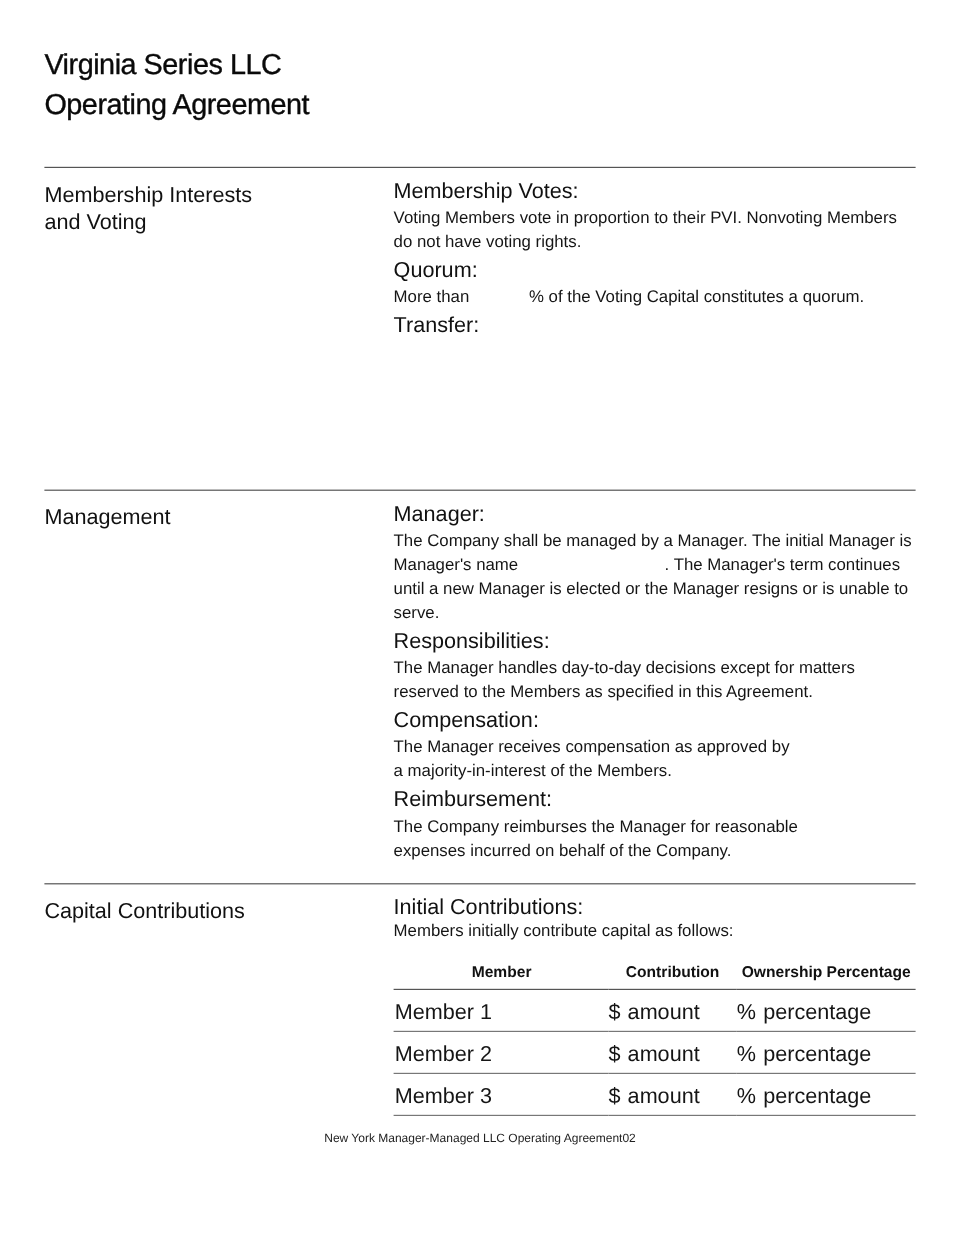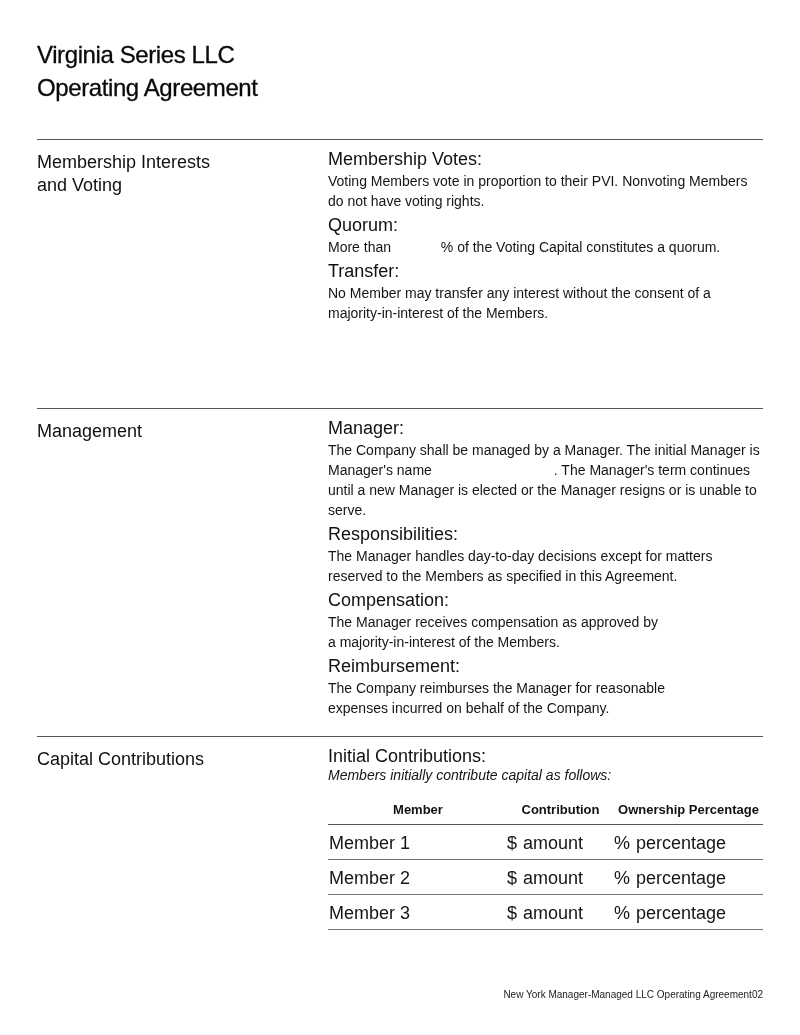--- a/index.html
+++ b/index.html
@@ -83,27 +83,27 @@
       color: #151515;
     }
     .col-member { width: 179px; padding-left: 1px !important; }
     .col-contrib { width: 107px; }
     .col-owner { width: 149px; }
     .sym { margin-right: 6px; }
 
     .footer {
       position: absolute;
       left: 37px;
-      top: 989px;
+      top: 944px;
       width: 726px;
       font-size: 10px;
       line-height: 12px;
       color: #222222;
       display: flex;
-      justify-content: flex-end;
+      justify-content: center;
     }
   </style>
 </head>
 <body>
 
 <h1 class="page-title">
   <span>Virginia Series LLC</span><br>
   <span>Operating Agreement</span>
 </h1>
 
@@ -120,21 +120,20 @@
     <div class="clause">
       <div class="clause-heading">Quorum:</div>
       <div class="clause-text">
         <span>More than</span>
         <span class="blank blank-quorum"></span>
         <span>% of the Voting Capital constitutes a quorum.</span>
       </div>
     </div>
     <div class="clause">
       <div class="clause-heading">Transfer:</div>
-      <div class="clause-text">No Member may transfer any interest without the consent of a majority-in-interest of the Members.</div>
     </div>
   </div>
 </div>
 
 <div class="section" style="top:408px; height:328px;">
   <div class="section-label">Management</div>
   <div class="section-body">
     <div class="clause">
       <div class="clause-heading">Manager:</div>
       <div class="clause-text">
@@ -154,21 +153,21 @@
       <div class="clause-text" style="width:400px;">The Company reimburses the Manager for reasonable expenses incurred on behalf of the Company.</div>
     </div>
   </div>
 </div>
 
 <div class="section" style="top:736px; height:200px;">
   <div class="section-label">Capital Contributions</div>
   <div class="section-body">
     <div class="clause">
       <div class="clause-heading" style="margin-bottom:1px;">Initial Contributions:</div>
-      <div class="clause-text" style="margin-bottom:12px;font-style:italic;">Members initially contribute capital as follows:</div>
+      <div class="clause-text" style="margin-bottom:12px;">Members initially contribute capital as follows:</div>
     </div>
     <table class="contrib-table">
       <thead>
         <tr>
           <th class="col-member">Member</th>
           <th class="col-contrib">Contribution</th>
           <th class="col-owner">Ownership Percentage</th>
         </tr>
       </thead>
       <tbody>

